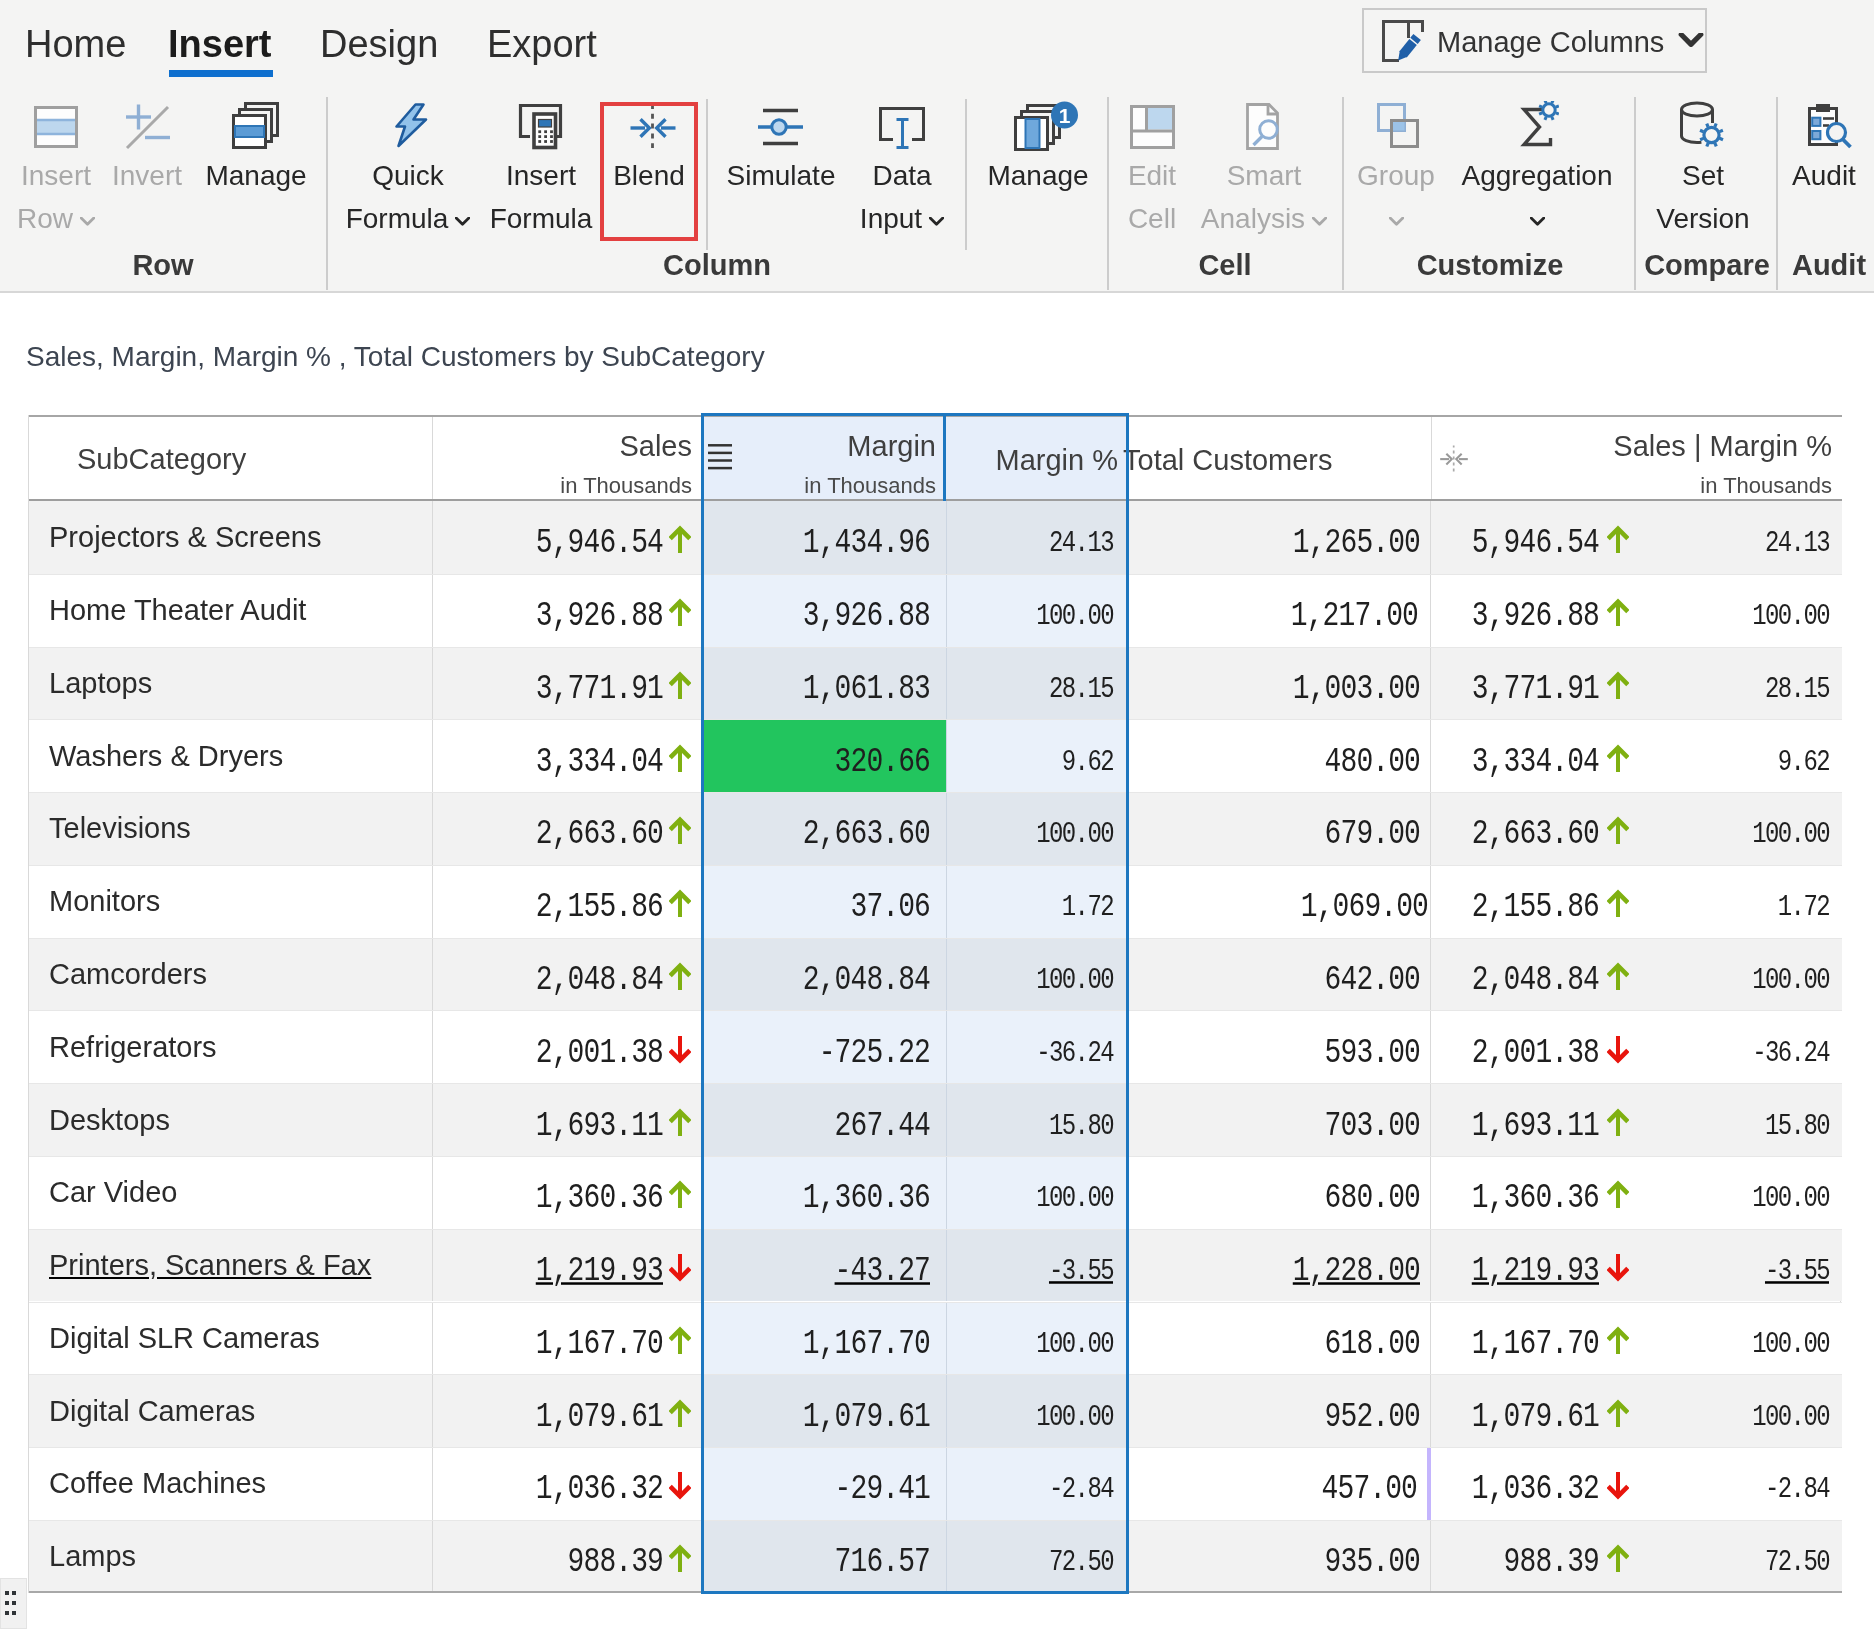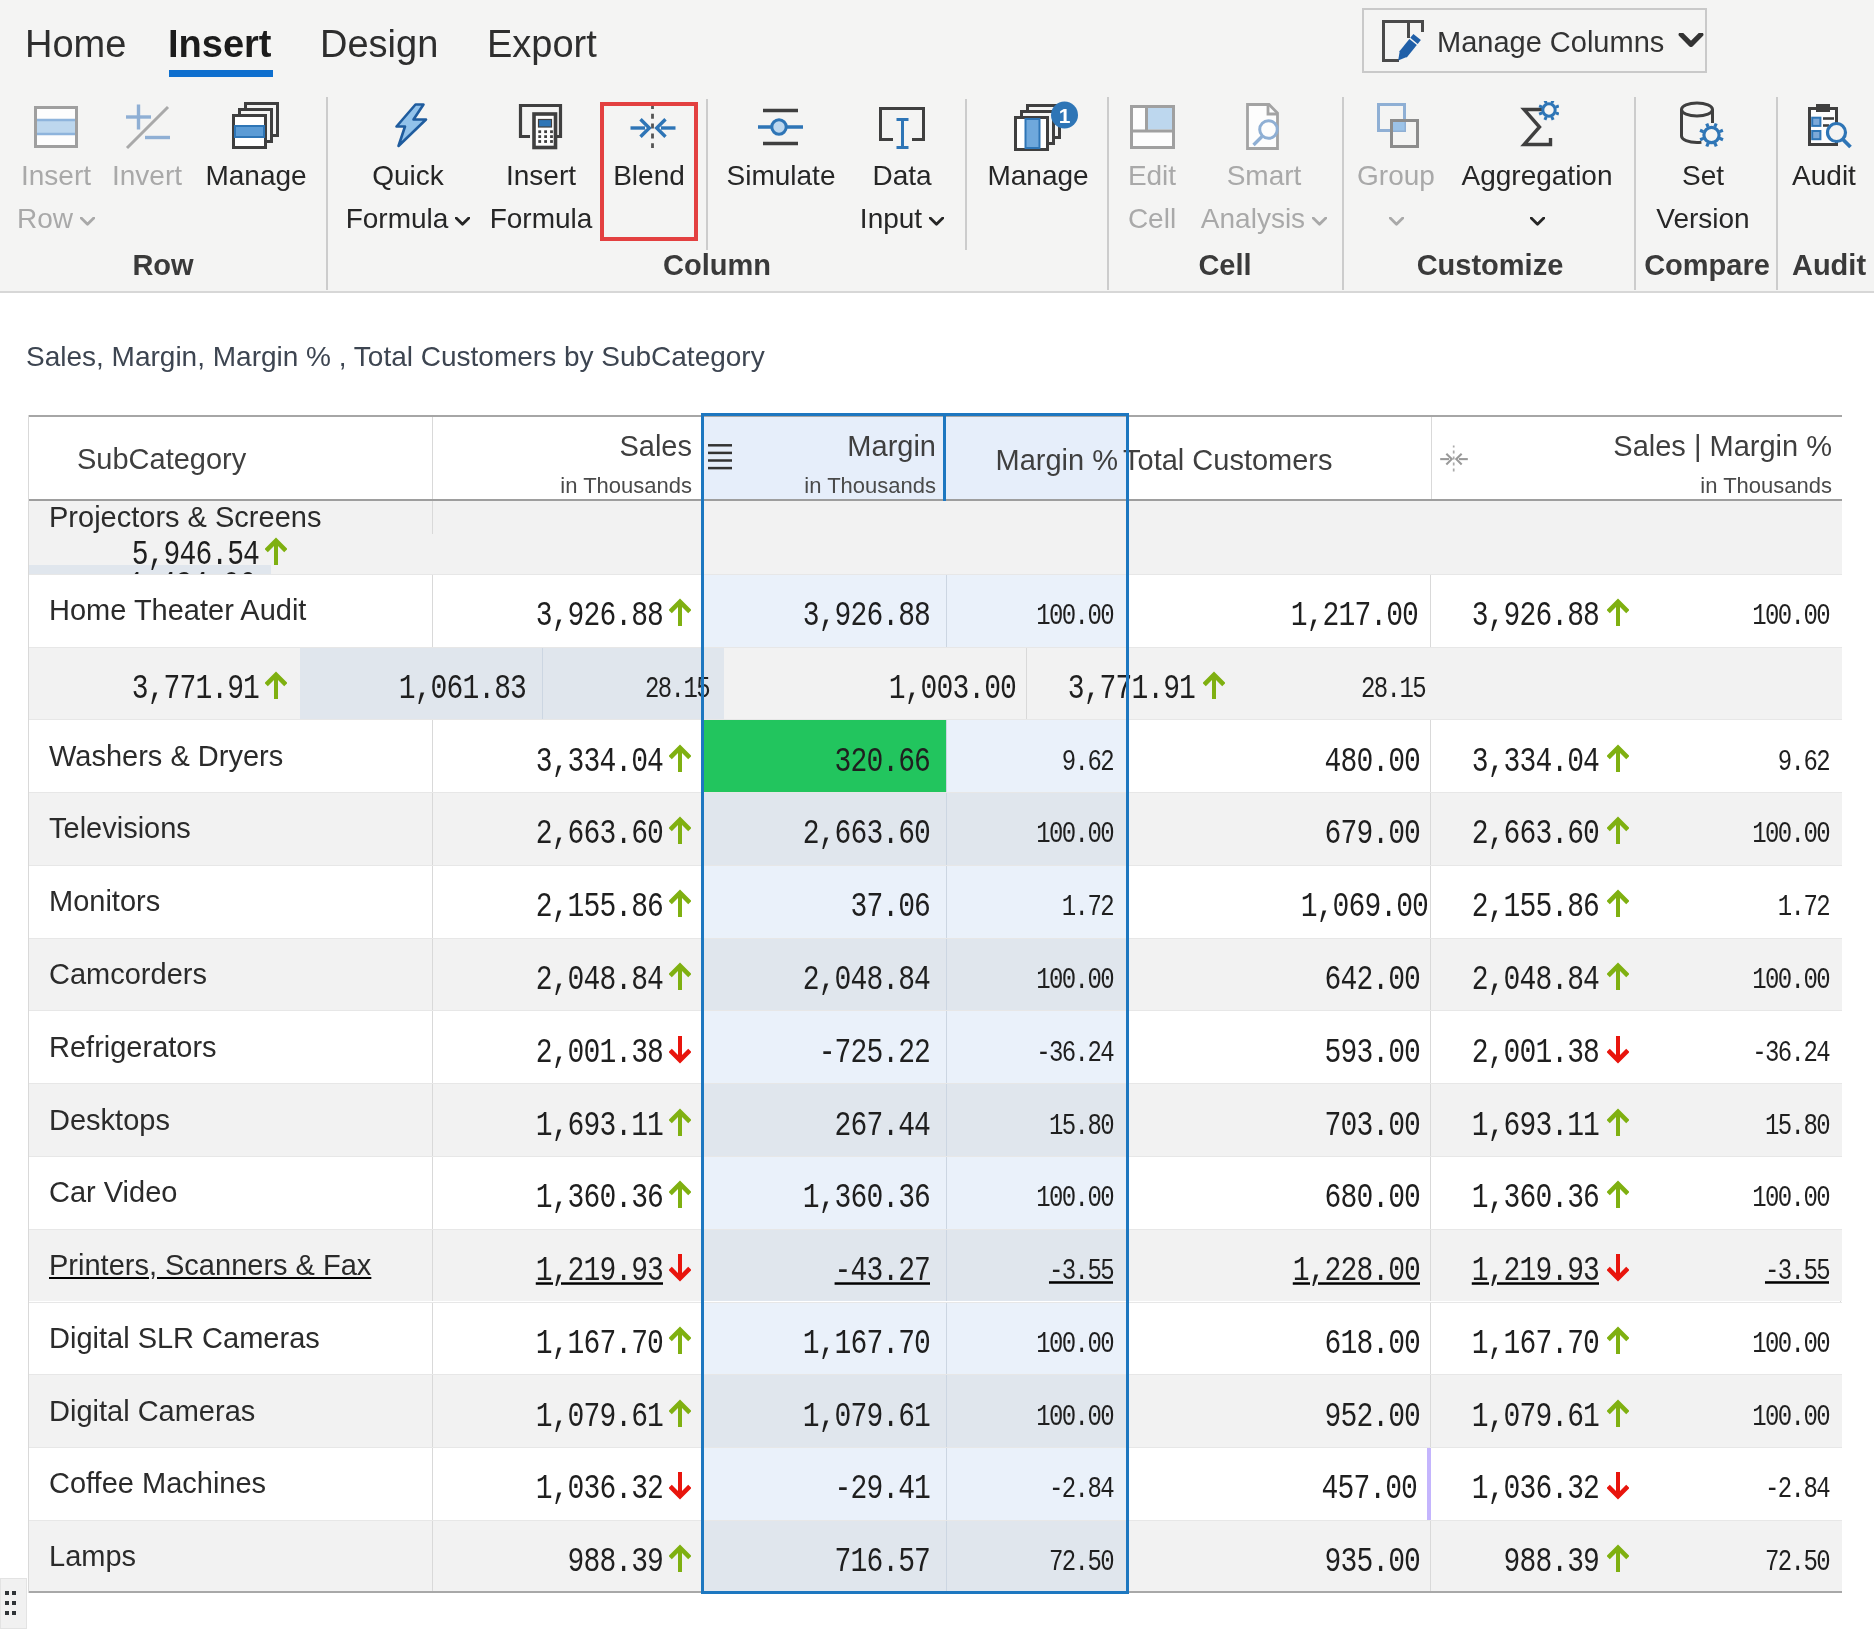--- a/index.html
+++ b/index.html
@@ -222,21 +222,21 @@
           <line x1="0" y1="24.099999999999998" x2="24" y2="24.099999999999998" stroke="#333" stroke-width="2.5"></line>
         </svg></div>
 <div class="abs" style="left:1409px;top:28px"><svg width="32" height="27" viewBox="0 0 46 44">
 <line x1="22.5" y1="1" x2="22.5" y2="43" stroke="#aaaaaa" stroke-width="2.8" stroke-dasharray="5 4.8" stroke-dashoffset="2"></line>
 <line x1="0.5" y1="23" x2="15" y2="23" stroke="#999999" stroke-width="3.4"></line>
 <path d="M10.5,14.2 L19.3,23 L10.5,31.8" stroke="#999999" stroke-width="3.4" fill="none"></path>
 <line x1="45.5" y1="23" x2="31" y2="23" stroke="#999999" stroke-width="3.4"></line>
 <path d="M35.5,14.2 L26.7,23 L35.5,31.8" stroke="#999999" stroke-width="3.4" fill="none"></path>
 </svg></div>
 </div>
-<div class="row" style="top:86.0px;height:72.77px;background:#f2f2f2;flex-direction:column;">
+<div class="row" style="top:86.0px;height:72.77px;background:#f2f2f2;">
 <div class="cell" style="width:404px;padding-left:20px;border-right:1px solid #d9d9d9;font-size:29px;color:#2b2b2b">Projectors &amp; Screens</div>
 <div class="cell" style="width:271px;justify-content:flex-end;padding-right:13px">
         <span class="num">5,946.54</span>
         <span style="margin-left:6px;position:relative;top:2px">
           <svg width="22" height="29" viewBox="0 0 22 29" style="display:block">
             <path d="M9,27 V8 L2.8,14.2 L-0.5,10.9 L11,-0.6 L22.5,10.9 L19.2,14.2 L13,8 V27 Z" fill="#7fb011" transform="translate(0,1)"></path>
           </svg>
         </span>
       </div>
 <div class="cell" style="width:242px;justify-content:flex-end;padding-right:16px;background:#e0e6ed">
@@ -281,20 +281,21 @@
         <span class="num">3,926.88</span>
         <span style="margin-left:8px;position:relative;top:2px">
           <svg width="22" height="29" viewBox="0 0 22 29" style="display:block">
             <path d="M9,27 V8 L2.8,14.2 L-0.5,10.9 L11,-0.6 L22.5,10.9 L19.2,14.2 L13,8 V27 Z" fill="#7fb011" transform="translate(0,1)"></path>
           </svg>
         </span>
         <span class="num2" style="width:200px;text-align:right">100.00</span>
       </div>
 </div>
 <div class="row" style="top:231.5px;height:72.77px;background:#f2f2f2;border-top:1px solid #e7e7e7;">
+<div class="cell" style="width:404px;padding-left:20px;border-right:1px solid #d9d9d9;font-size:29px;color:#2b2b2b">Laptops</div>
 <div class="cell" style="width:271px;justify-content:flex-end;padding-right:13px">
         <span class="num">3,771.91</span>
         <span style="margin-left:6px;position:relative;top:2px">
           <svg width="22" height="29" viewBox="0 0 22 29" style="display:block">
             <path d="M9,27 V8 L2.8,14.2 L-0.5,10.9 L11,-0.6 L22.5,10.9 L19.2,14.2 L13,8 V27 Z" fill="#7fb011" transform="translate(0,1)"></path>
           </svg>
         </span>
       </div>
 <div class="cell" style="width:242px;justify-content:flex-end;padding-right:16px;background:#e0e6ed">
         <span class="num">1,061.83</span>

